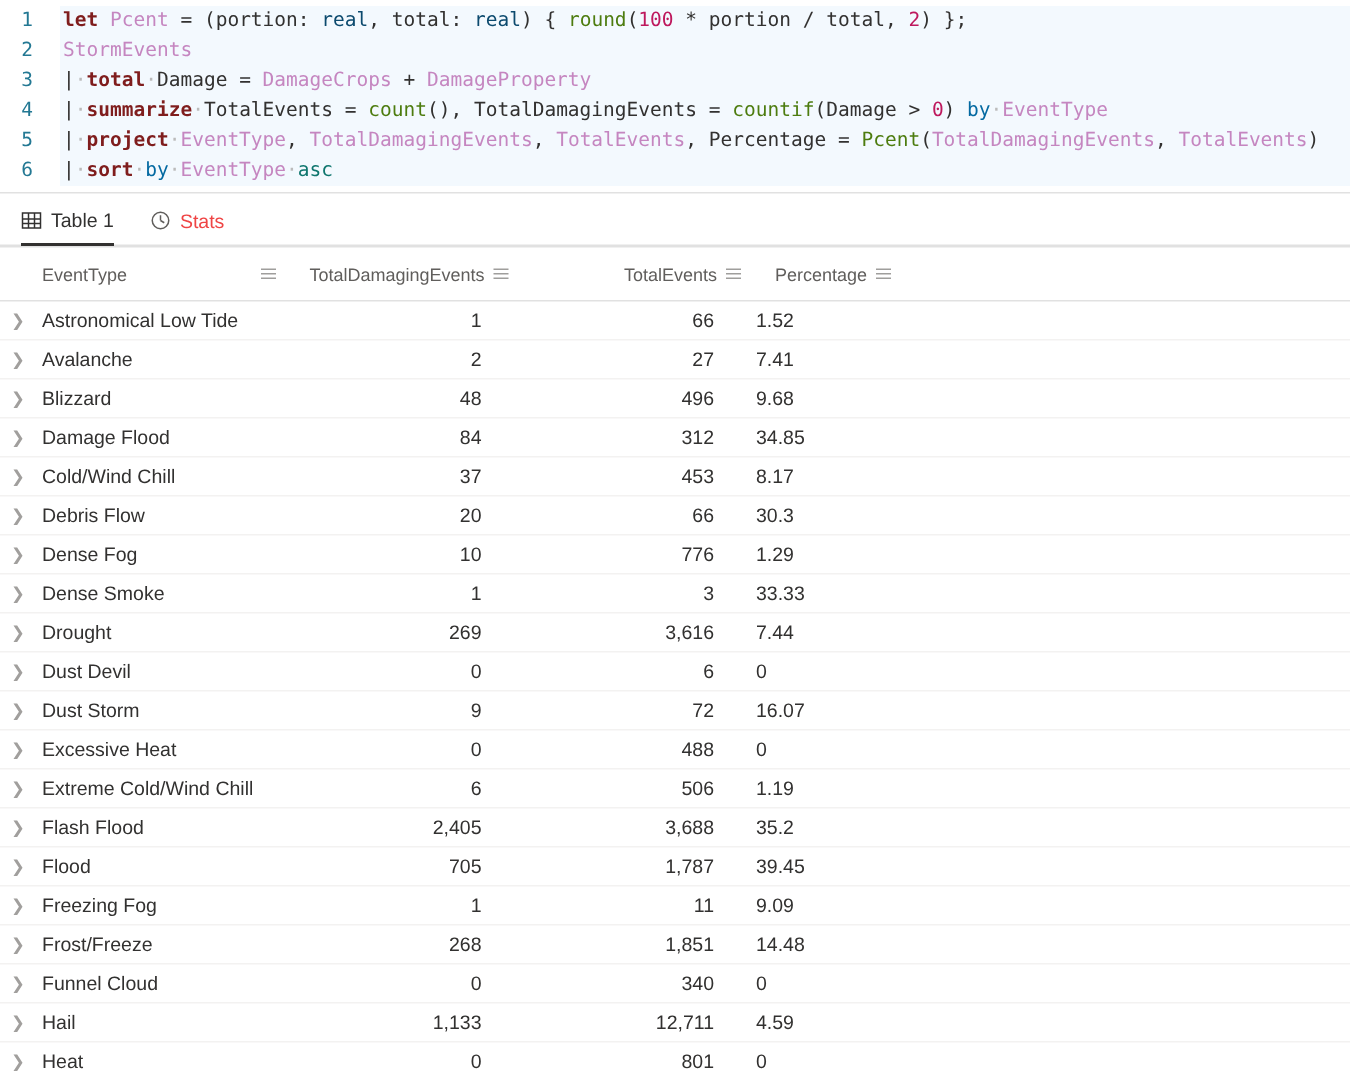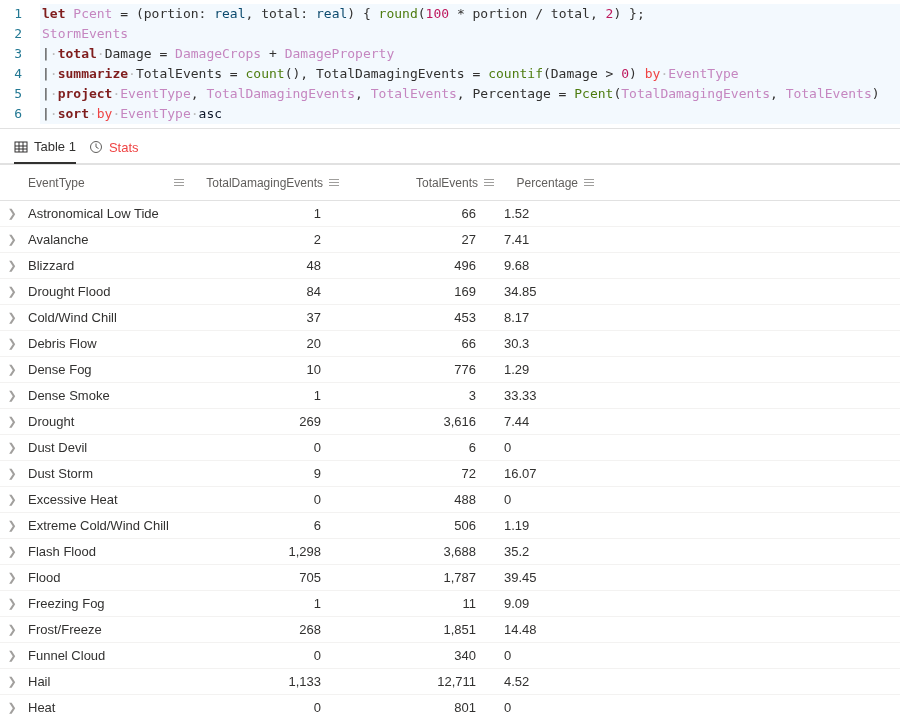--- a/index.html
+++ b/index.html
@@ -35,26 +35,26 @@
       padding-left: 2px;
     }
     .tok-kw { color: #7f1d1d; font-weight: bold; }
     .tok-ident { color: #c586c0; }
     .tok-type { color: #0c4a6e; }
     .tok-func { color: #4d7c0f; }
     .tok-num { color: #be185d; }
     .tok-op { color: #323130; }
     .tok-pipe { color: #323130; }
     .tok-dot { color: #bbb; }
-    .tok-by { color: #ef4444; }
-    .tok-asc { color: #0f172a; }
+    .tok-by { color: #0369a1; }
+    .tok-asc { color: #0f766e; }
 
     .tabs {
       display: flex;
-      gap: 13px;
+      gap: 24px;
       padding: 10px 14px 0 14px;
       border-bottom: 1px solid #e1e1e1;
       font-size: 13px;
     }
     .tab {
       display: flex;
       align-items: center;
       gap: 6px;
       padding-bottom: 8px;
       cursor: pointer;
@@ -222,23 +222,23 @@
       </div>
       <div class="table-row">
         <div class="expand-chevron">❯</div>
         <div class="cell-eventtype">Blizzard</div>
         <div class="cell-num">48</div>
         <div class="cell-num">496</div>
         <div class="cell-pct">9.68</div>
       </div>
       <div class="table-row">
         <div class="expand-chevron">❯</div>
-        <div class="cell-eventtype">Drought Flood</div>
+        <div class="cell-eventtype">Damage Flood</div>
         <div class="cell-num">84</div>
-        <div class="cell-num">169</div>
+        <div class="cell-num">312</div>
         <div class="cell-pct">34.85</div>
       </div>
       <div class="table-row">
         <div class="expand-chevron">❯</div>
         <div class="cell-eventtype">Cold/Wind Chill</div>
         <div class="cell-num">37</div>
         <div class="cell-num">453</div>
         <div class="cell-pct">8.17</div>
       </div>
       <div class="table-row">
@@ -293,21 +293,21 @@
       <div class="table-row">
         <div class="expand-chevron">❯</div>
         <div class="cell-eventtype">Extreme Cold/Wind Chill</div>
         <div class="cell-num">6</div>
         <div class="cell-num">506</div>
         <div class="cell-pct">1.19</div>
       </div>
       <div class="table-row">
         <div class="expand-chevron">❯</div>
         <div class="cell-eventtype">Flash Flood</div>
-        <div class="cell-num">1,298</div>
+        <div class="cell-num">2,405</div>
         <div class="cell-num">3,688</div>
         <div class="cell-pct">35.2</div>
       </div>
       <div class="table-row">
         <div class="expand-chevron">❯</div>
         <div class="cell-eventtype">Flood</div>
         <div class="cell-num">705</div>
         <div class="cell-num">1,787</div>
         <div class="cell-pct">39.45</div>
       </div>
@@ -330,21 +330,21 @@
         <div class="cell-eventtype">Funnel Cloud</div>
         <div class="cell-num">0</div>
         <div class="cell-num">340</div>
         <div class="cell-pct">0</div>
       </div>
       <div class="table-row">
         <div class="expand-chevron">❯</div>
         <div class="cell-eventtype">Hail</div>
         <div class="cell-num">1,133</div>
         <div class="cell-num">12,711</div>
-        <div class="cell-pct">4.52</div>
+        <div class="cell-pct">4.59</div>
       </div>
       <div class="table-row">
         <div class="expand-chevron">❯</div>
         <div class="cell-eventtype">Heat</div>
         <div class="cell-num">0</div>
         <div class="cell-num">801</div>
         <div class="cell-pct">0</div>
       </div>
     </div>
 </div>

